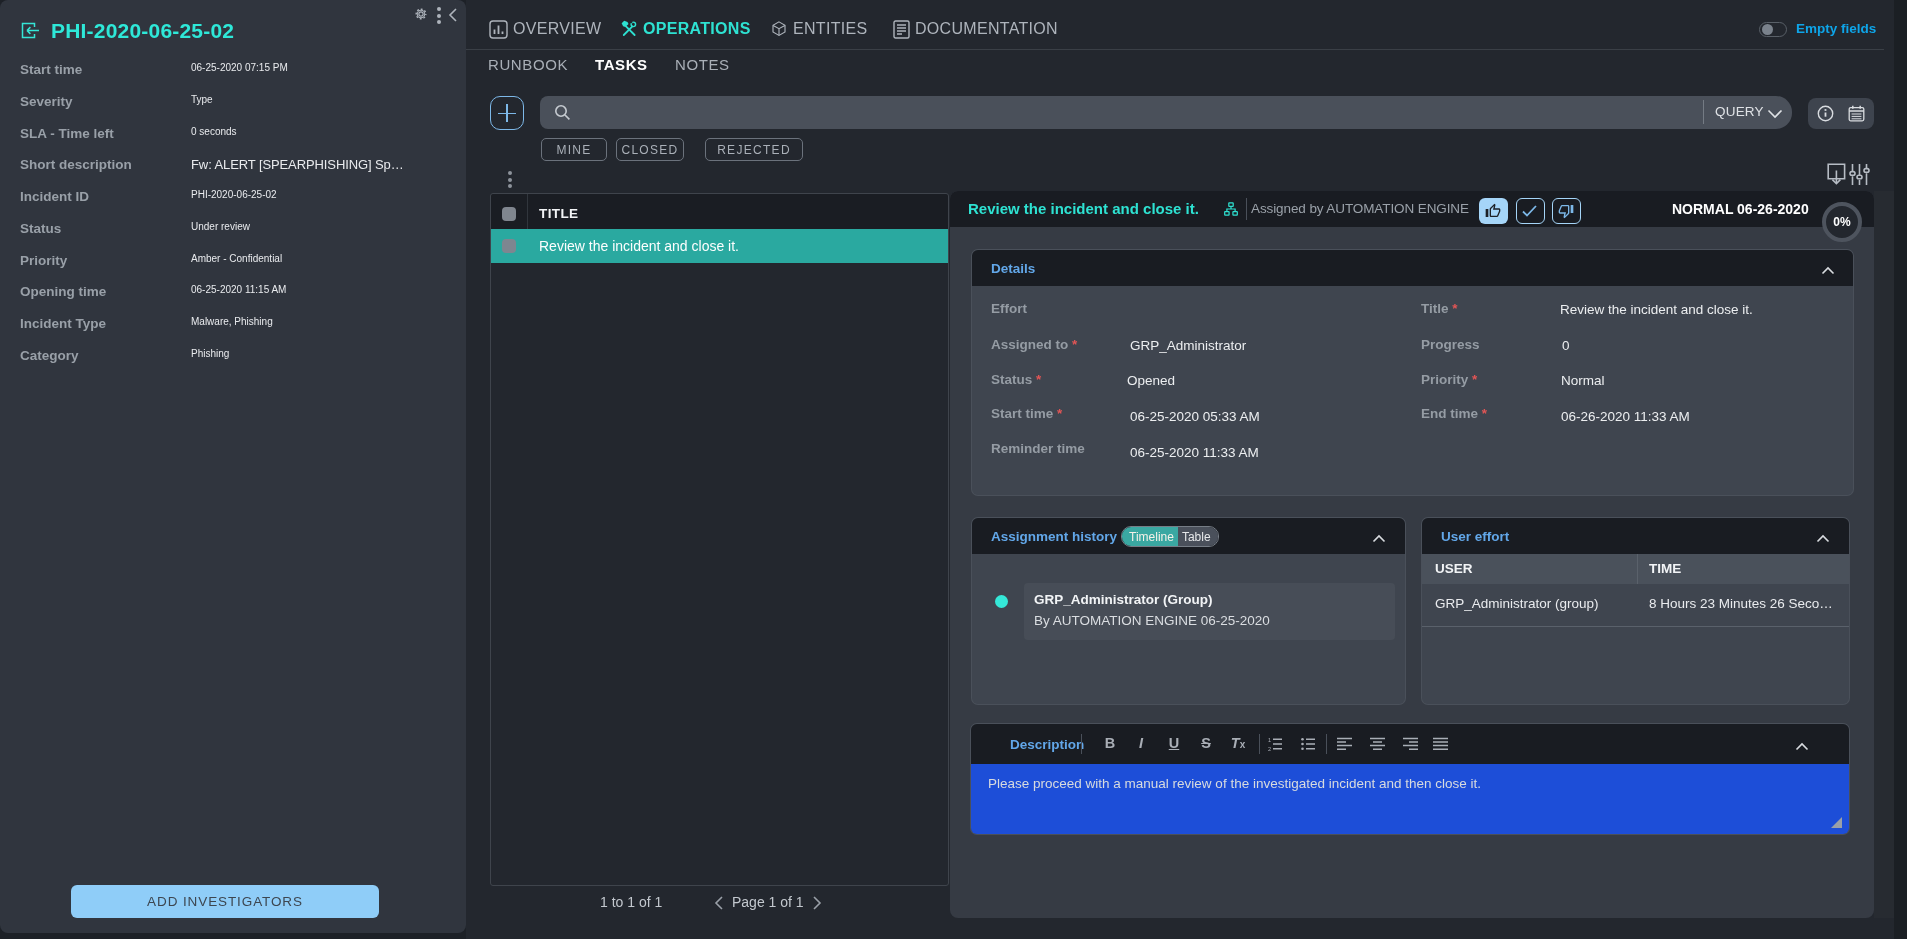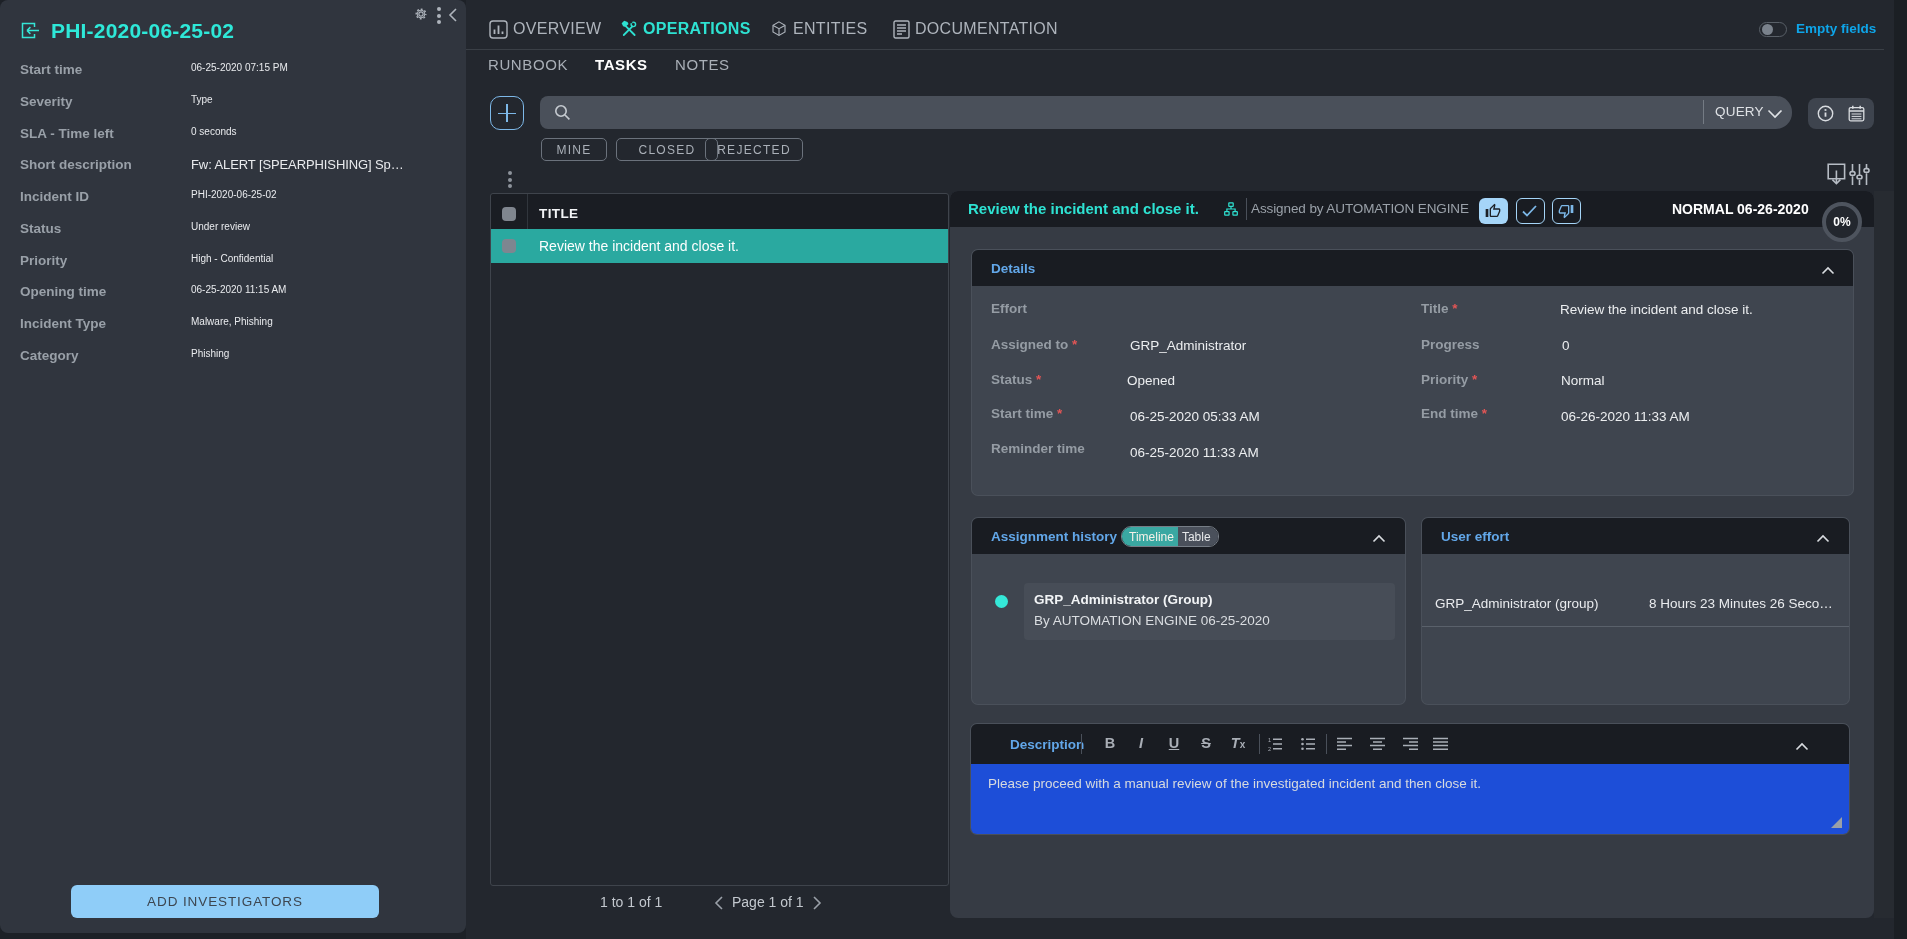--- a/index.html
+++ b/index.html
@@ -159,21 +159,21 @@
       <circle cx="8.5" cy="5" r="0.4" fill="#d9dce0" stroke-width="1.4"></circle>
     </svg>
   <svg style="position:absolute;left:40px;top:7px;" width="17" height="17" viewBox="0 0 17 17" fill="none" stroke="#d9dce0" stroke-width="1.3">
       <rect x="1.2" y="2.6" width="14.6" height="13.2" rx="1.5"></rect>
       <path d="M1.2 6h14.6M4.8 0.8v3M12.2 0.8v3" stroke-width="1.5"></path>
       <path d="M3.6 9h9.8M3.6 11.4h9.8M3.6 13.8h9.8" stroke-width="1"></path>
     </svg>
 </div>
 
 <div class="chip" style="left:541px;width:66px;line-height:22px;">MINE</div>
-<div class="chip" style="left:616px;width:102px;line-height:22px;">CLOSED</div>
+<div class="chip" style="left:616px;width:68px;line-height:22px;">CLOSED</div>
 <div class="chip" style="left:705px;width:98px;line-height:22px;">REJECTED</div>
 
 <div class="kebab" style="left:508px;top:171px;">
     <i></i>
     <i></i>
     <i></i>
   </div>
 
 <svg style="position:absolute;left:1827px;top:163px;" width="19" height="23" viewBox="0 0 19 23" fill="none" stroke="#b6bcc4" stroke-width="1.6">
     <path d="M1.2 1.2h16.4v14.6H1.2z"></path>
@@ -247,21 +247,21 @@
   <div class="lpRow" style="top:189px;">
       <span class="lpLabel">Incident ID</span>
       <span class="lpValue">PHI-2020-06-25-02</span>
     </div>
   <div class="lpRow" style="top:221px;">
       <span class="lpLabel">Status</span>
       <span class="lpValue">Under review</span>
     </div>
   <div class="lpRow" style="top:253px;">
       <span class="lpLabel">Priority</span>
-      <span class="lpValue">High - Confidential</span>
+      <span class="lpValue">Amber - Confidential</span>
     </div>
   <div class="lpRow" style="top:284px;">
       <span class="lpLabel">Opening time</span>
       <span class="lpValue">06-25-2020 11:15 AM</span>
     </div>
   <div class="lpRow" style="top:316px;">
       <span class="lpLabel">Incident Type</span>
       <span class="lpValue">Malware, Phishing</span>
     </div>
   <div class="lpRow" style="top:348px;">
@@ -345,20 +345,25 @@
     </div>
   </div>
 
   <div class="card" style="left:472px;top:327px;width:427px;height:186px;">
     <div class="cardHead">
       <div class="chTitle">User effort</div>
       <svg class="chev" style="left:394px;" width="14" height="14" viewBox="0 0 14 14" fill="none" stroke="#d9dce0" stroke-width="1.6">
           <path d="M1.5 9.5L7 4l5.5 5.5"></path>
         </svg>
     </div>
+    <div id="ueHead">
+        <div class="c1">USER</div>
+        <div class="c2">TIME</div>
+        <div id="ueColSep"></div>
+      </div>
     <div id="ueRow">
         <div class="c1">GRP_Administrator (group)</div>
         <div class="c2">8 Hours 23 Minutes 26 Seco…</div>
       </div>
   </div>
 
   <div class="card" style="left:21px;top:533px;width:878px;height:110px;">
     <div class="cardHead" style="height:40px;">
       <div class="chTitle" style="top:13px;padding-left:20px;">Description</div>
       <div class="tsep" style="left:110px;top:10px;"></div>

